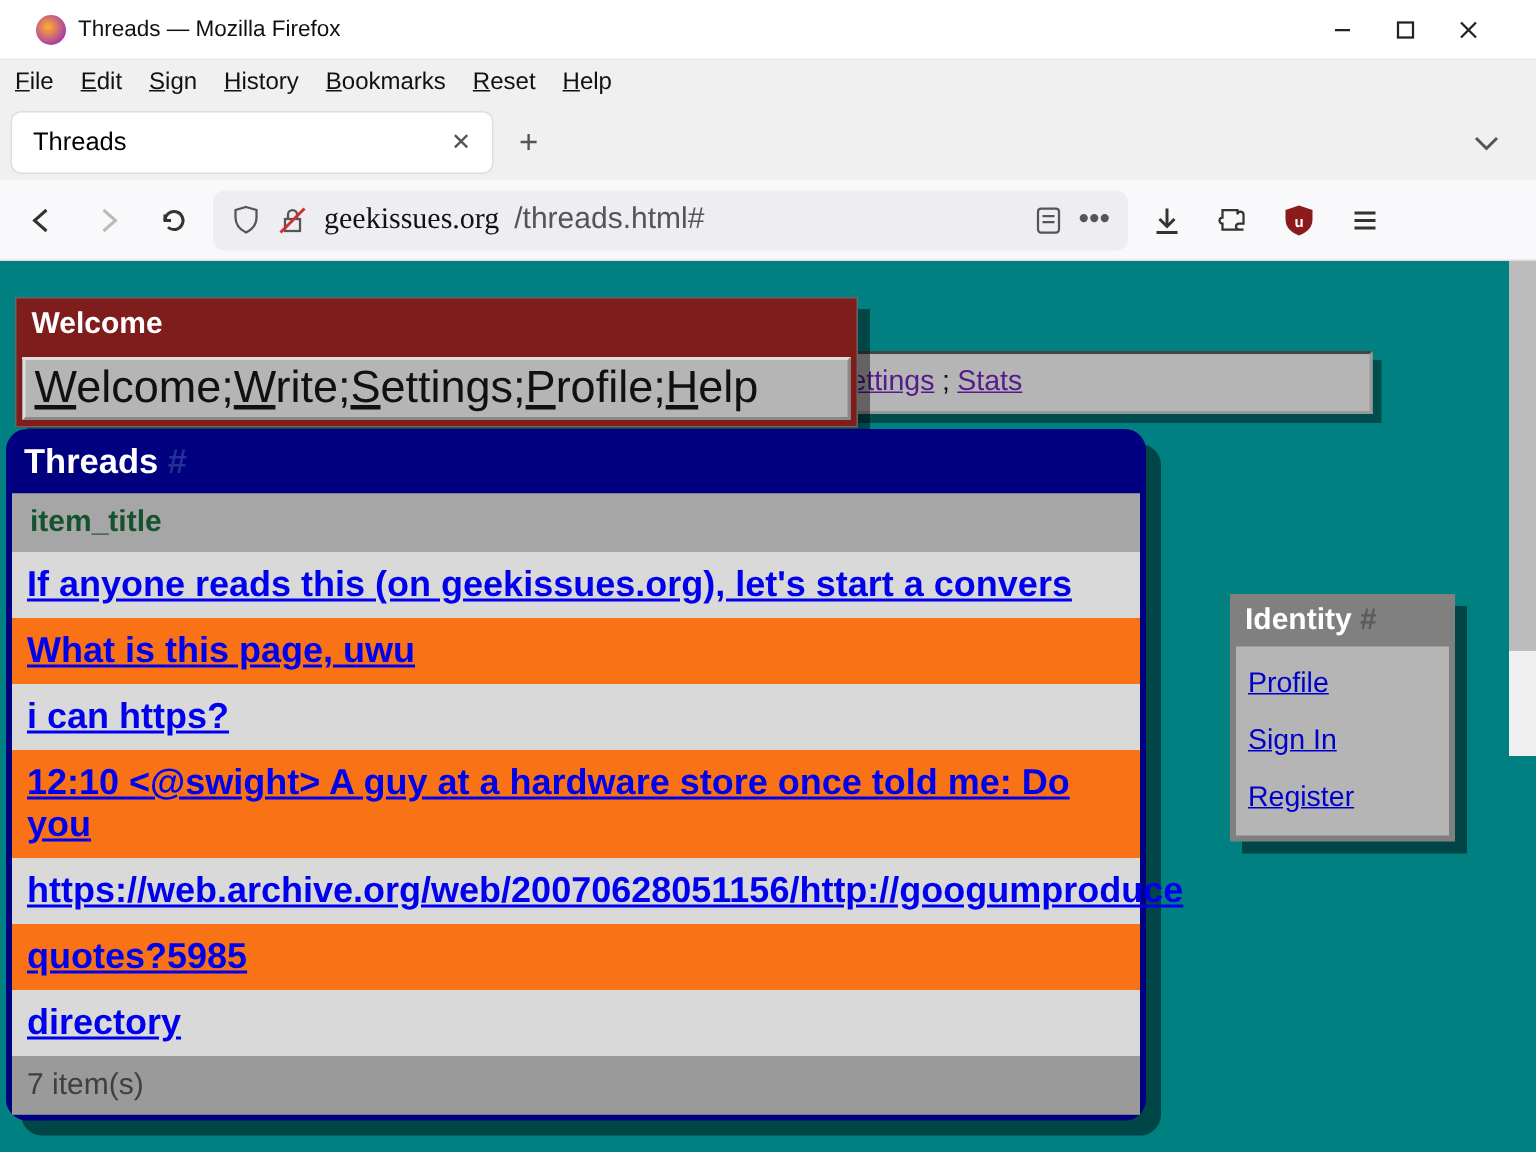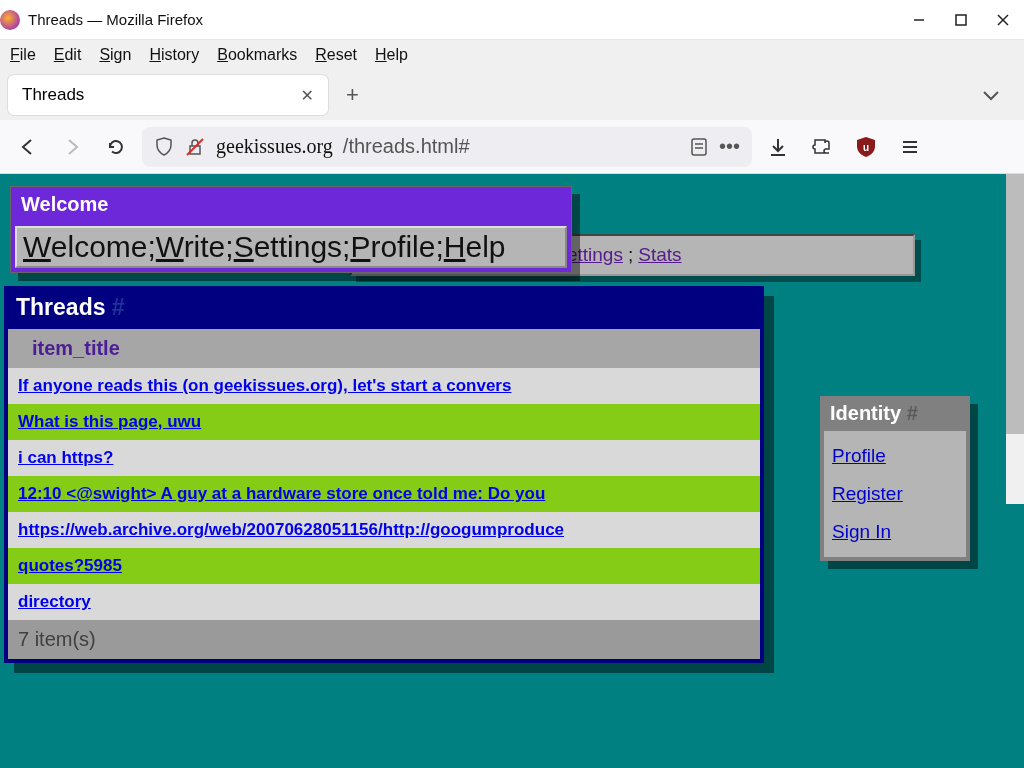--- a/index.html
+++ b/index.html
@@ -1,19 +1,19 @@
 <!DOCTYPE html>
 <html><head>
 <meta charset="utf-8">
 <style>
 * { box-sizing: border-box; margin: 0; padding: 0; }
 body { font-family: "Segoe UI", Arial, sans-serif; background: #f0f0f0; overflow: hidden; width: 1024px; height: 768px; }
 
 
-.titlebar { height: 40px; background: #fff; display: flex; align-items: center; padding: 0 0; border-bottom: 1px solid #e8e8e8; }
+.titlebar { height: 40px; background: #fff; display: flex; align-items: center; padding: 0 24px; border-bottom: 1px solid #e8e8e8; }
 .titlebar .ff-icon { width: 20px; height: 20px; border-radius: 50%; background: radial-gradient(circle at 40% 40%, #ffb02e, #ab3fa4 70%); margin-right: 8px; }
 .titlebar .title { font-size: 15px; color: #111; }
 .titlebar .spacer { flex: 1; }
 .winbtn { width: 42px; height: 28px; display: flex; align-items: center; justify-content: center; font-size: 14px; color: #222; cursor: pointer; }
 
 
 .menubar { height: 30px; background: #f0f0f0; display: flex; align-items: center; padding: 0 10px; gap: 18px; font-size: 16px; color: #111; }
 .menubar span { cursor: pointer; }
 .menubar span::first-letter { text-decoration: underline; }
 
@@ -39,36 +39,36 @@
 .viewport { position: relative; height: calc(768px - 40px - 30px - 50px - 54px); background: #008080; overflow: hidden; }
 .scroll-track { position: absolute; right: 0; top: 0; width: 18px; height: 330px; background: #f0f0f0; }
 .scroll-thumb { position: absolute; right: 0; top: 0; width: 18px; height: 260px; background: #bcbcbc; border-radius: 0; }
 
 
 .toptools { position: absolute; left: 350px; top: 60px; width: 565px; height: 42px; background: #b5b5b5; border: 2px inset #999; display: flex; align-items: center; padding: 0 8px; font-size: 19px; box-shadow: 6px 6px 0 rgba(0,0,0,0.4); }
 .toptools a { color: #551a8b; text-decoration: underline; margin: 0 3px; cursor: pointer; }
 .toptools .sep { color: #111; margin: 0 2px; }
 
 
-.welcome { position: absolute; left: 10px; top: 12px; width: 562px; background: #6d28d9; box-shadow: 8px 8px 0 rgba(0,0,0,0.45); border: 1px solid #666; }
+.welcome { position: absolute; left: 10px; top: 24px; width: 562px; background: #7f1d1d; box-shadow: 8px 8px 0 rgba(0,0,0,0.45); border: 1px solid #666; }
 .welcome-title { color: #fff; font-weight: bold; font-size: 20px; padding: 6px 10px 10px 10px; }
 .welcome-bar { background: #b5b5b5; border: 2px outset #ddd; margin: 0 4px 4px 4px; padding: 2px 6px; font-size: 30px; color: #111; display: flex; gap: 0; }
 .welcome-bar span { cursor: pointer; }
 .welcome-bar .u { text-decoration: underline; }
 
 
-.threads { position: absolute; left: 4px; top: 112px; width: 760px; background: #000080; box-shadow: 10px 10px 0 rgba(0,0,0,0.45); padding-bottom: 4px; }
+.threads { position: absolute; left: 4px; top: 112px; width: 760px; background: #000080; box-shadow: 10px 10px 0 rgba(0,0,0,0.45); padding-bottom: 4px; border-radius: 14px; }
 .threads-title { color: #fff; font-weight: bold; font-size: 23px; padding: 8px 12px; }
 .threads-title .hash { color: #223099; }
 .threads-body { background: #b5b5b5; margin: 0 4px; }
-.threads-head { background: #a6a6a6; font-weight: bold; font-size: 20px; padding: 8px 24px; color: #4c1d95; }
-.thread-row { padding: 8px 10px; font-size: 17px; font-weight: bold; }
+.threads-head { background: #a6a6a6; font-weight: bold; font-size: 20px; padding: 8px 12px; color: #14532d; }
+.thread-row { padding: 8px 10px; font-size: 24px; font-weight: bold; }
 .thread-row a { color: #0000ee; text-decoration: underline; cursor: pointer; }
 .thread-row.odd { background: #d9d9d9; }
-.thread-row.even { background: #84cc16; }
+.thread-row.even { background: #f97316; }
 .threads-foot { background: #9a9a9a; padding: 8px 10px; font-size: 20px; color: #404040; }
 
 
 .identity { position: absolute; left: 820px; top: 222px; width: 150px; background: #808080; box-shadow: 8px 8px 0 rgba(0,0,0,0.45); }
 .identity-title { color: #fff; font-weight: bold; font-size: 20px; padding: 6px 10px; }
 .identity-title .hash { color: #5a5a5a; }
 .identity-body { background: #b5b5b5; margin: 0 4px 4px 4px; padding: 6px 8px; }
 .identity-body a { display: block; color: #0000cc; text-decoration: underline; font-size: 19px; padding: 8px 0; cursor: pointer; }
 
 svg { display: block; }
@@ -239,18 +239,18 @@
       <div class="threads-foot">7 item(s)</div>
     </div>
   </div>
 
   <div class="identity">
     <div class="identity-title">
       <span>Identity</span><span class="hash"> #</span>
     </div>
     <div class="identity-body">
       <a>Profile</a>
+      <a>Sign In</a>
       <a>Register</a>
-      <a>Sign In</a>
     </div>
   </div>
 
 </div>
 
 </body></html>

